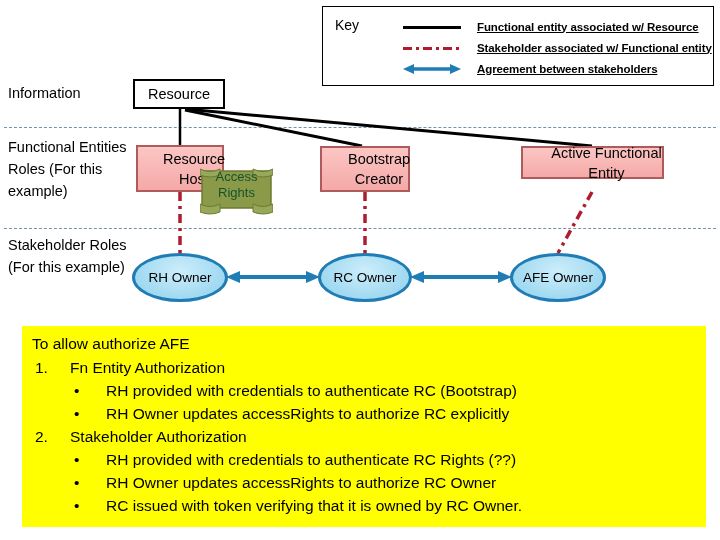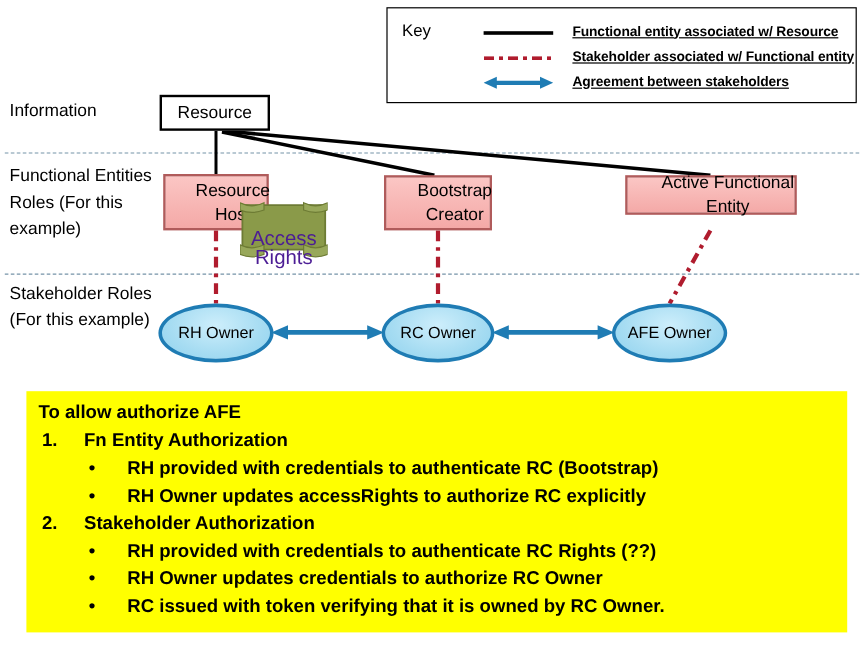--- a/index.html
+++ b/index.html
@@ -170,26 +170,26 @@
   #node-access-rights {
     position: absolute;
     left: 200px;
     top: 167px;
     width: 73px;
     height: 48px;
   }
   #node-access-rights .ar-label {
     position: absolute;
     left: 0;
-    top: 24px;
+    top: 2px;
     width: 100%;
     text-align: center;
-    font-size: 17px;
+    font-size: 13px;
     line-height: 16px;
-    color: #4c1d95;
+    color: #14532d;
     z-index: 2;
   }
 
   
   .ellipse-node {
     position: absolute;
     box-sizing: border-box;
     border: 3px solid #1f7cb4;
     border-radius: 50%;
     background: radial-gradient(ellipse at 50% 35%, #cdeefb 0%, #a6dcf2 60%, #8fd2ef 100%);
@@ -209,21 +209,20 @@
     position: absolute;
     left: 22px;
     top: 326px;
     width: 684px;
     height: 201px;
     background: #ffff00;
     box-sizing: border-box;
     padding: 6px 10px 0 10px;
     font-size: 15.5px;
     line-height: 23px;
-    font-weight: bold;
   }
   #notes-panel .note-head { margin: 0 0 1px 0; }
   .note-num {
     display: flex;
     margin: 0;
   }
   .note-num .marker {
     width: 38px;
     flex: 0 0 38px;
     padding-left: 3px;
@@ -344,19 +343,19 @@
   <div class="note-num">
     <span class="marker">2.</span>
     <span class="note-text">Stakeholder Authorization</span>
   </div>
   <div class="note-bullet">
     <span class="marker">•</span>
     <span class="note-text">RH provided with credentials to authenticate RC Rights (??)</span>
   </div>
   <div class="note-bullet">
     <span class="marker">•</span>
-    <span class="note-text">RH Owner updates credentials to authorize RC Owner</span>
+    <span class="note-text">RH Owner updates accessRights to authorize RC Owner</span>
   </div>
   <div class="note-bullet">
     <span class="marker">•</span>
     <span class="note-text">RC issued with token verifying that it is owned by RC Owner.</span>
   </div>
 </div>
 
 </body></html>

